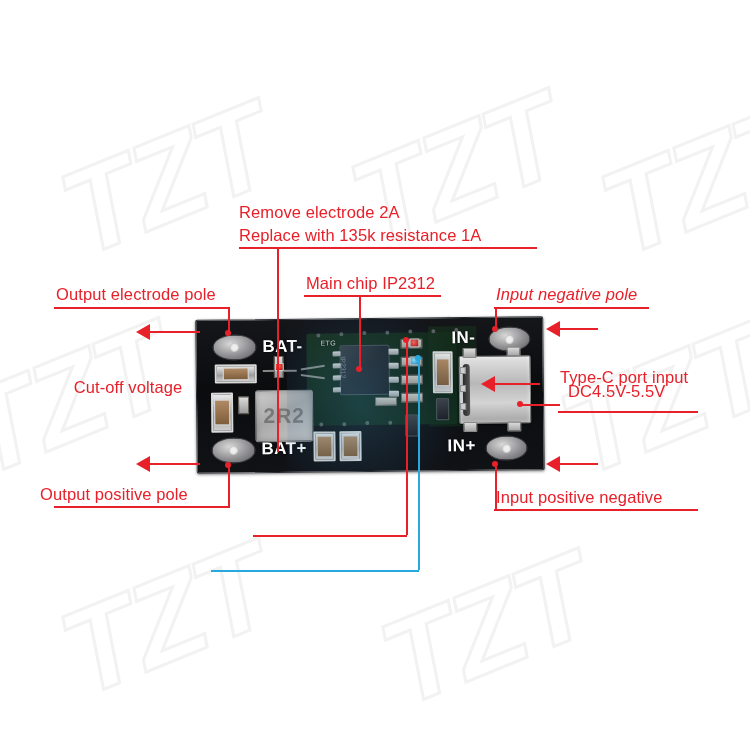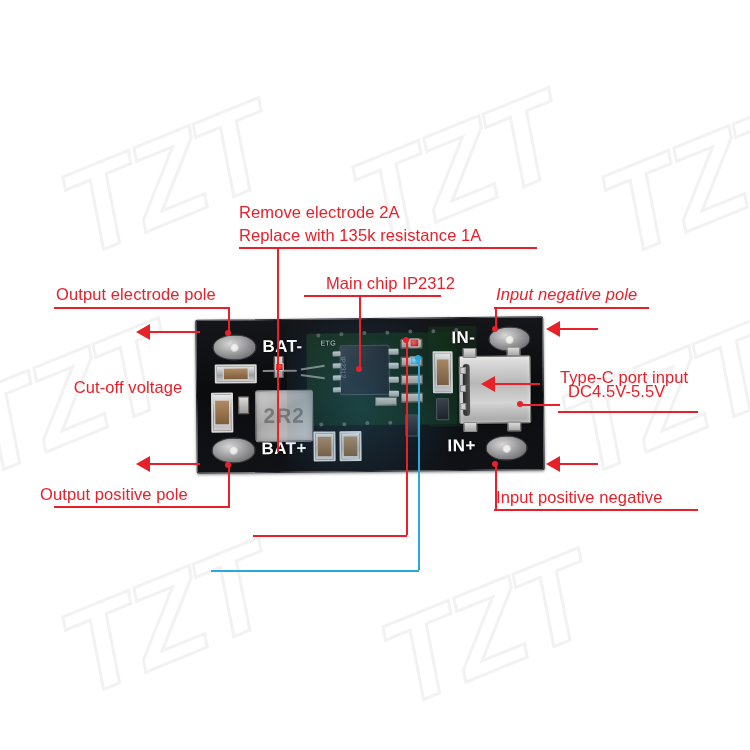--- a/index.html
+++ b/index.html
@@ -350,21 +350,21 @@
     <div class="shieldfoot" style="left:266px; top:104px; width:14px; height:10px;"></div>
     <div class="shieldfoot" style="left:310px; top:104px; width:14px; height:10px;"></div>
   </div>
 
   <div class="ann" style="left:239px; top:202px;">Remove electrode 2A</div>
   <div class="ann" style="left:239px; top:225px;">Replace with 135k resistance 1A</div>
   <div class="uline" style="left:239px; top:247px; width:298px;"></div>
 
   <div class="vline" style="left:277px; top:247px; height:205px;"></div>
 
-  <div class="ann" style="left:306px; top:273px;margin-left:20px;">Main chip IP2312</div>
+  <div class="ann" style="left:306px; top:273px;">Main chip IP2312</div>
   <div class="uline" style="left:304px; top:295px; width:137px;"></div>
   <div class="vline" style="left:359px; top:295px; height:75px;"></div>
   <div class="dot" style="left:356px; top:366px;"></div>
 
   <div class="ann" style="left:56px; top:284px;">Output electrode pole</div>
   <div class="uline" style="left:54px; top:307px; width:176px;"></div>
   <div class="vline" style="left:228px; top:307px; height:26px;"></div>
   <div class="dot" style="left:225px; top:330px;"></div>
 
   <div class="hline" style="left:150px; top:331px; width:50px;"></div>

